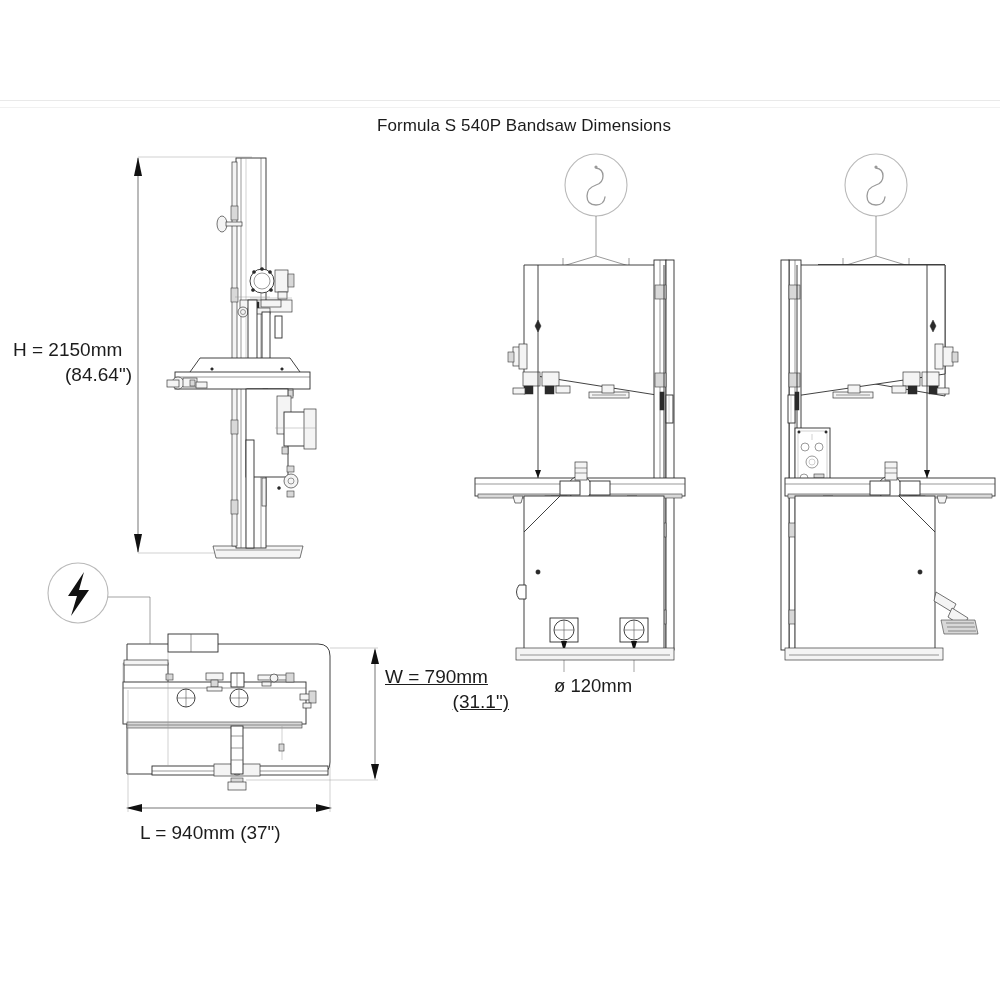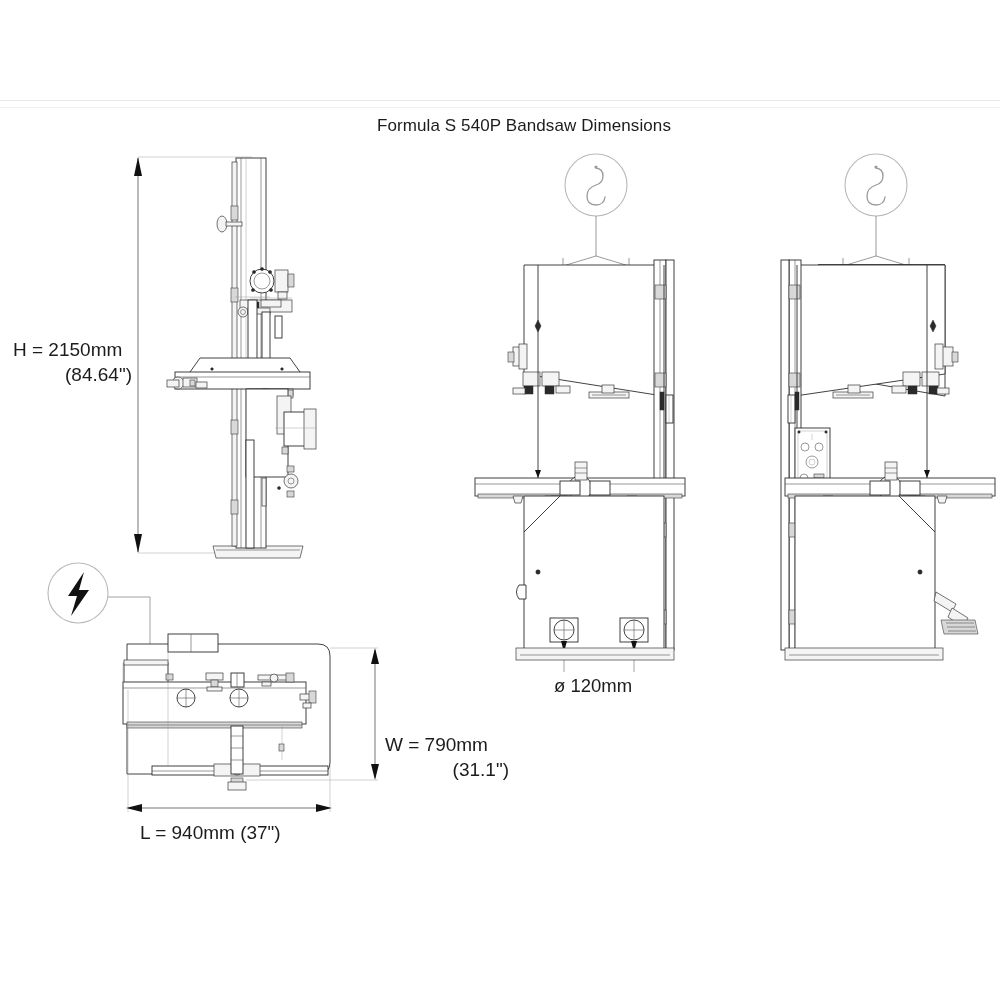--- a/index.html
+++ b/index.html
@@ -60,23 +60,24 @@
     left: 4px;
     top: 337px;
     width: 132px;
     text-align: right;
   }
   #dim-h .l1 { display: block; text-align: left; margin-left: 9px; }
   #dim-h .l2 { text-align: right; padding-right: 4px; }
 
   #dim-w {
     left: 385px;
-    top: 732px;
+    top: 664px;
     width: 130px;
     text-align: left;
+    text-decoration: underline;
   }
   #dim-w .l2 { text-align: right; padding-right: 6px; }
 
   #dim-l {
     left: 140px;
     top: 820px;
     text-align: left;
   }
 
   #dim-dia {

